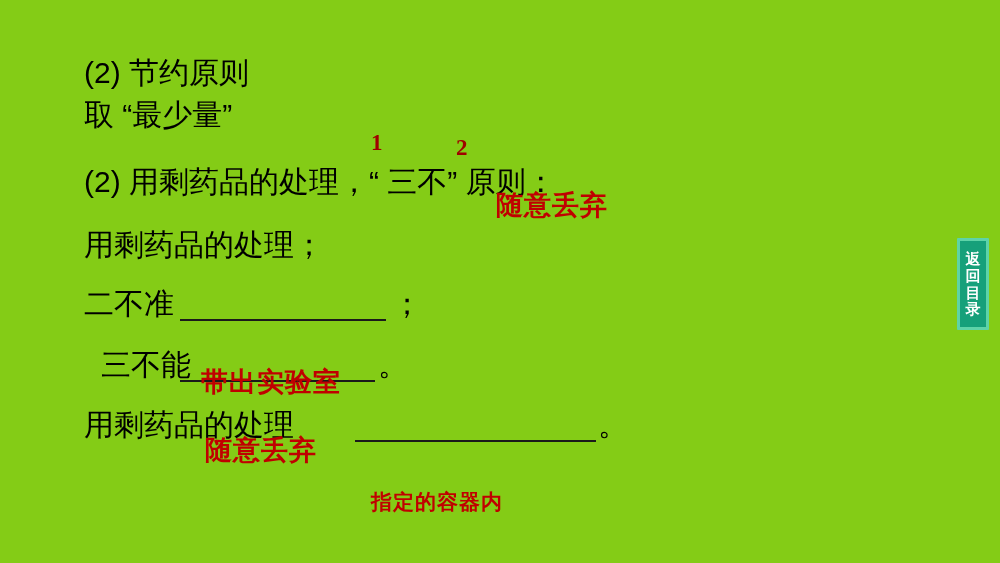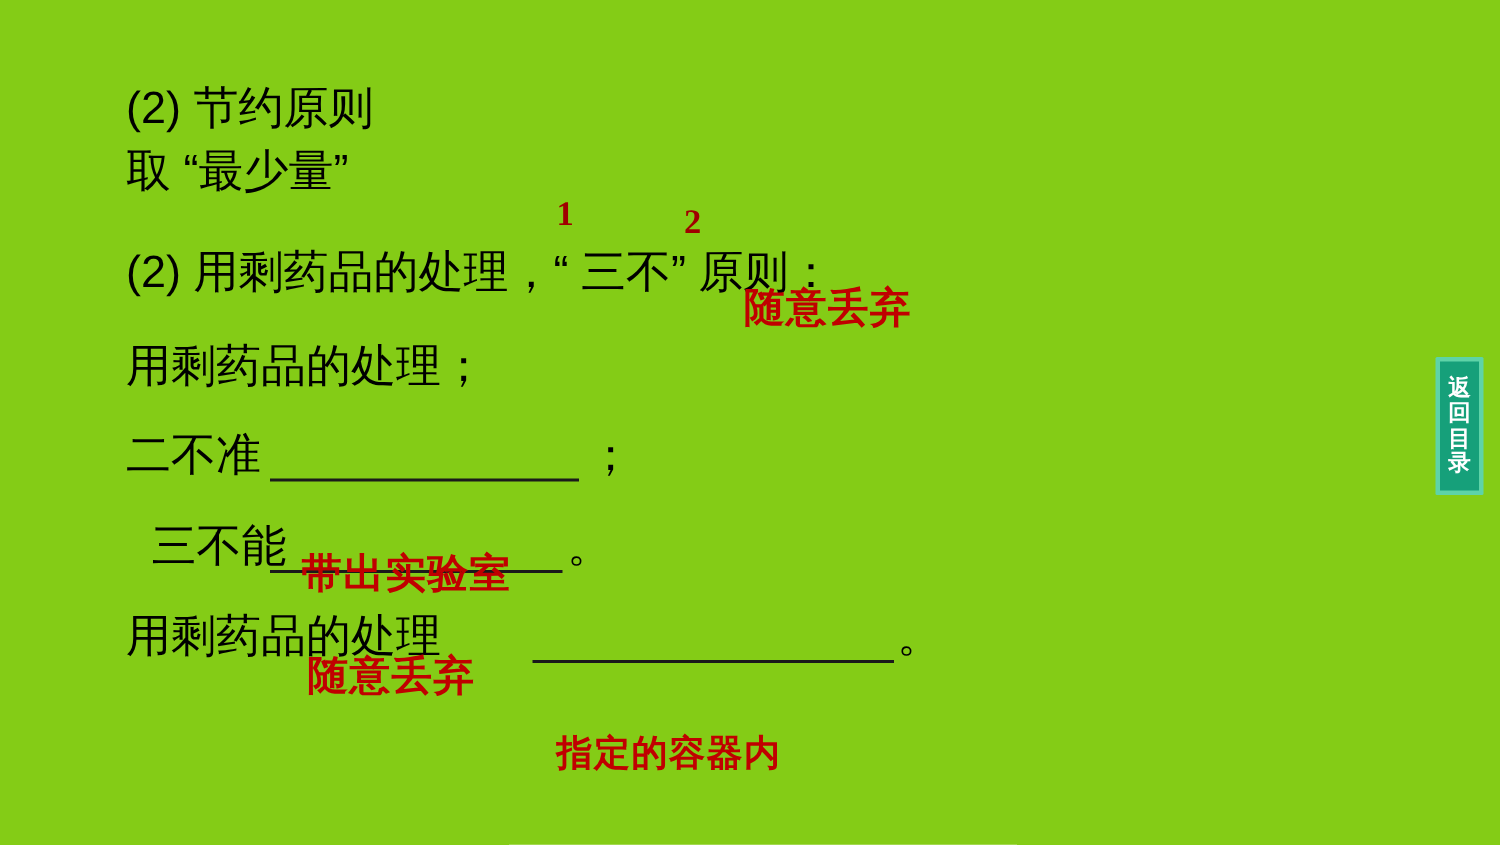--- a/index.html
+++ b/index.html
@@ -117,21 +117,21 @@
 
   <div class="red-num" style="left:371px; top:131px;">1</div>
   <div class="red-num" style="left:456px; top:136px;">2</div>
 
   <div class="red-note" style="left:496px; top:192px;">随意丢弃</div>
 
   <div class="red-note" style="left:201px; top:369px;text-align:center;">带出实验室</div>
 
   <div class="red-note" style="left:205px; top:437px;">随意丢弃</div>
 
-  <div class="red-note" style="left:371px; top:491px; font-size:24px;">指定的容器内</div>
+  <div class="red-note" style="left:371px; top:491px; font-size:21px;">指定的容器内</div>
 
   <div id="return-tab" style="left:957px; top:238px; width:32px; height:92px;">
     <div class="tab-inner">
       <div class="tab-char">返</div>
       <div class="tab-char">回</div>
       <div class="tab-char">目</div>
       <div class="tab-char">录</div>
     </div>
   </div>
 

